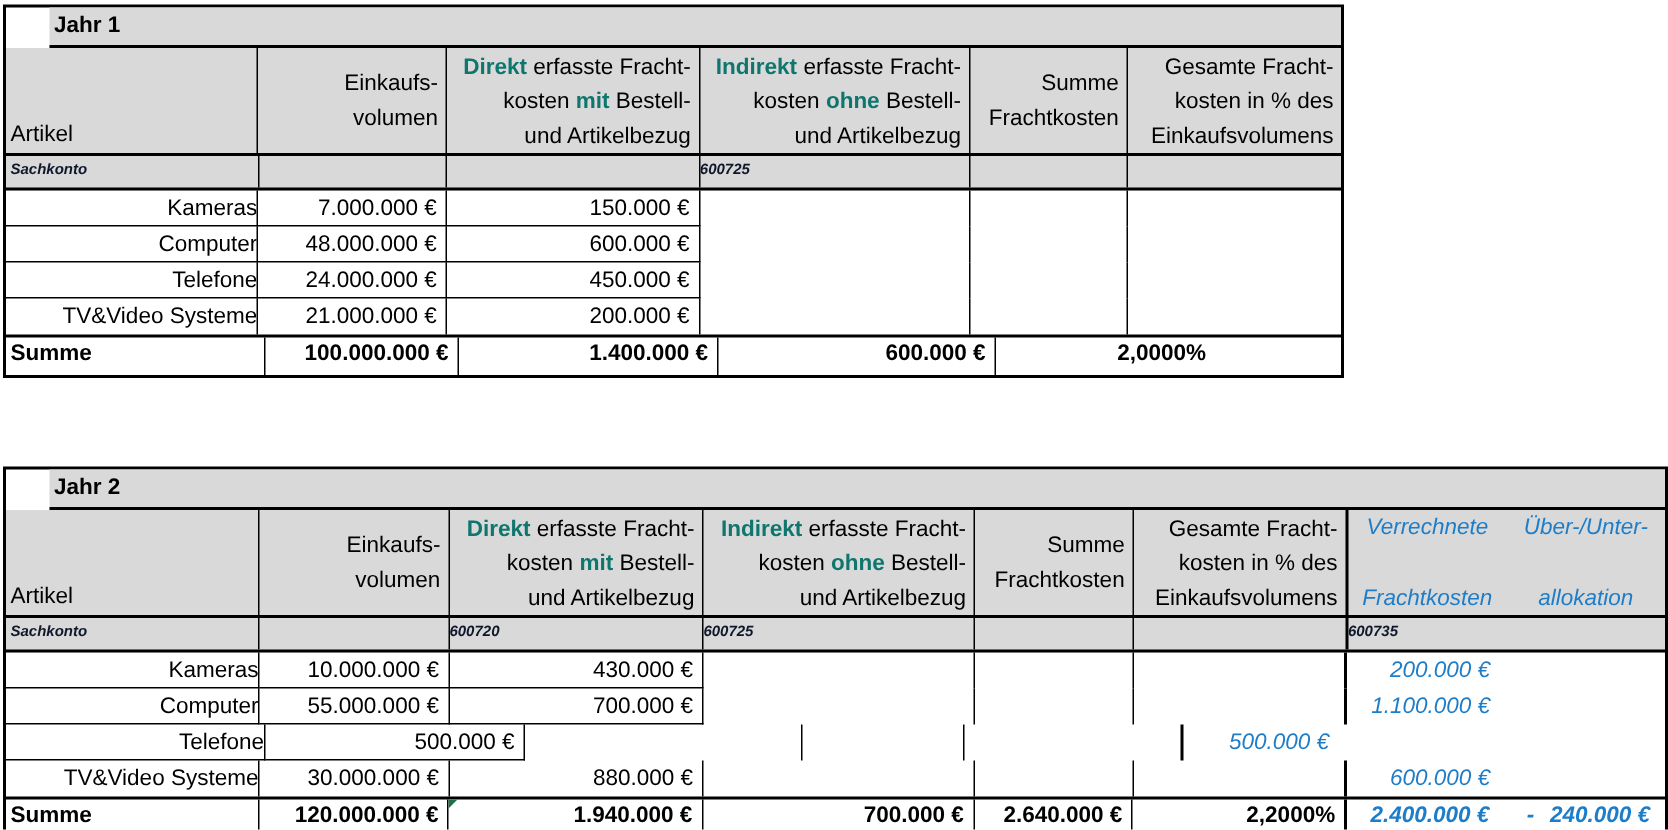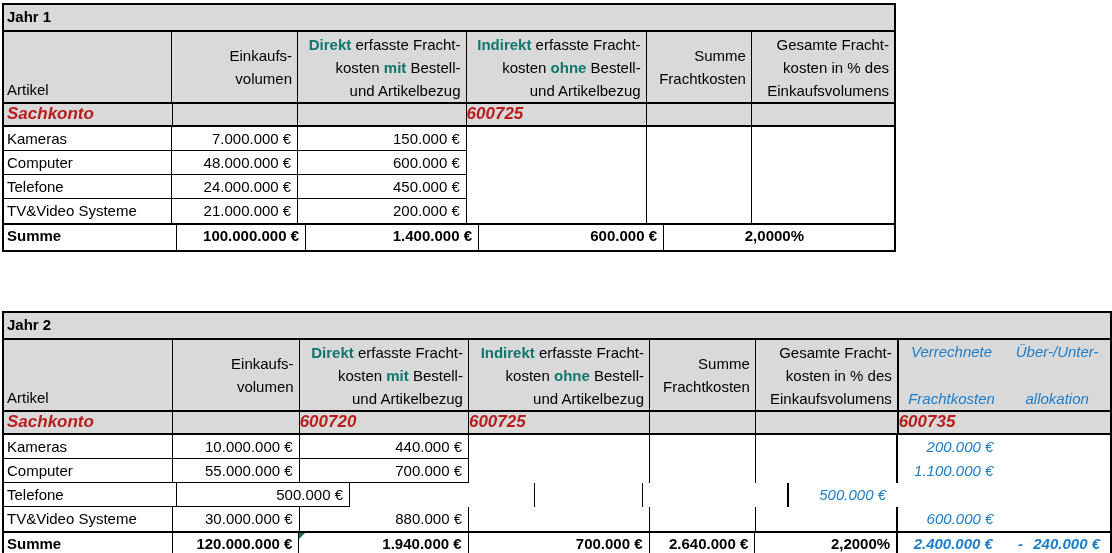--- a/index.html
+++ b/index.html
@@ -14,33 +14,33 @@
   .cell{
     box-sizing:border-box;border-right:1px solid #000;
     font-size:15px;overflow:hidden;position:relative;
   }
   .nbr{border-right:none;}
   .sep2{border-right:2px solid #000;}
   .c0{width:173px}.c1{width:129px}.c2{width:173px}
   .c3{width:185px}.c4{width:108px}.c5{width:146px}
   .c6{width:108px}.c7{width:108px}
   .gray{background:#D9D9D9;}
-  .title-row{height:25px;border-bottom:2px solid #000;}
+  .title-row{height:25px;border-bottom:2px solid #000;margin-left:29px;}
   .tcell{flex:1;font-weight:bold;line-height:23px;padding-left:3px;border-right:none;}
   .hdr-row{height:70px;border-bottom:2px solid #000;}
   .hc{display:flex;flex-direction:column;justify-content:center;align-items:flex-end;padding-right:5px;line-height:23px;}
   .hc-artikel{justify-content:flex-end;align-items:flex-start;padding:0 0 1px 3px;}
   .hc-blue{align-items:center;color:#1E7DC8;font-style:italic;padding-right:0;justify-content:space-between;}
   .hl{white-space:pre;}
   .red{color:#0f766e;font-weight:bold;}
   .sk-row{height:21px;border-bottom:2px solid #000;}
-  .sk{font-size:17px;font-weight:bold;font-style:italic;color:#b91c1c;line-height:19px;}
+  .sk{font-size:10px;font-weight:bold;font-style:italic;color:#0f172a;line-height:19px;}
   .ctr{}
   .data-row{height:24px;}
-  .data-row .cell{line-height:23px;}
+  .data-row .cell{line-height:23px;text-align:right;}
   .bb{border-bottom:1px solid #000;}
   .lbl{padding-left:3px;}
   .num{text-align:right;padding-right:6px;}
   .sum-row{height:25px;border-top:2px solid #000;font-weight:bold;}
   .sum-row .cell{line-height:22px;}
   .blueval{color:#1E7DC8;font-style:italic;text-align:right;padding-right:11px;}
   .sum-row .blueval{font-weight:bold;}
   .ueber-cell{display:flex;justify-content:space-between;color:#1E7DC8;font-style:italic;font-weight:bold;padding:0 10px 0 14px;}
   .flag{position:absolute;left:0;top:0;width:0;height:0;
     border-top:6px solid #1E7145;border-right:6px solid transparent;}
@@ -182,21 +182,21 @@
     <div class="cell c3 sk ctr">600725</div>
     <div class="cell c4 sk"></div>
     <div class="cell c5 sk sep2"></div>
     <div class="cell c6 sk ctr nbr">600735</div>
     <div class="cell c7 sk nbr"></div>
   </div>
 
   <div class="row data-row">
     <div class="cell c0 lbl bb">Kameras</div>
     <div class="cell c1 num bb">10.000.000 €</div>
-    <div class="cell c2 num bb">440.000 €</div>
+    <div class="cell c2 num bb">430.000 €</div>
     <div class="cell c3"></div>
     <div class="cell c4"></div>
     <div class="cell c5 sep2"></div>
     <div class="cell c6 blueval nbr">200.000 €</div>
     <div class="cell c7 nbr"></div>
   </div>
   <div class="row data-row">
     <div class="cell c0 lbl bb">Computer</div>
     <div class="cell c1 num bb">55.000.000 €</div>
     <div class="cell c2 num bb">700.000 €</div>

